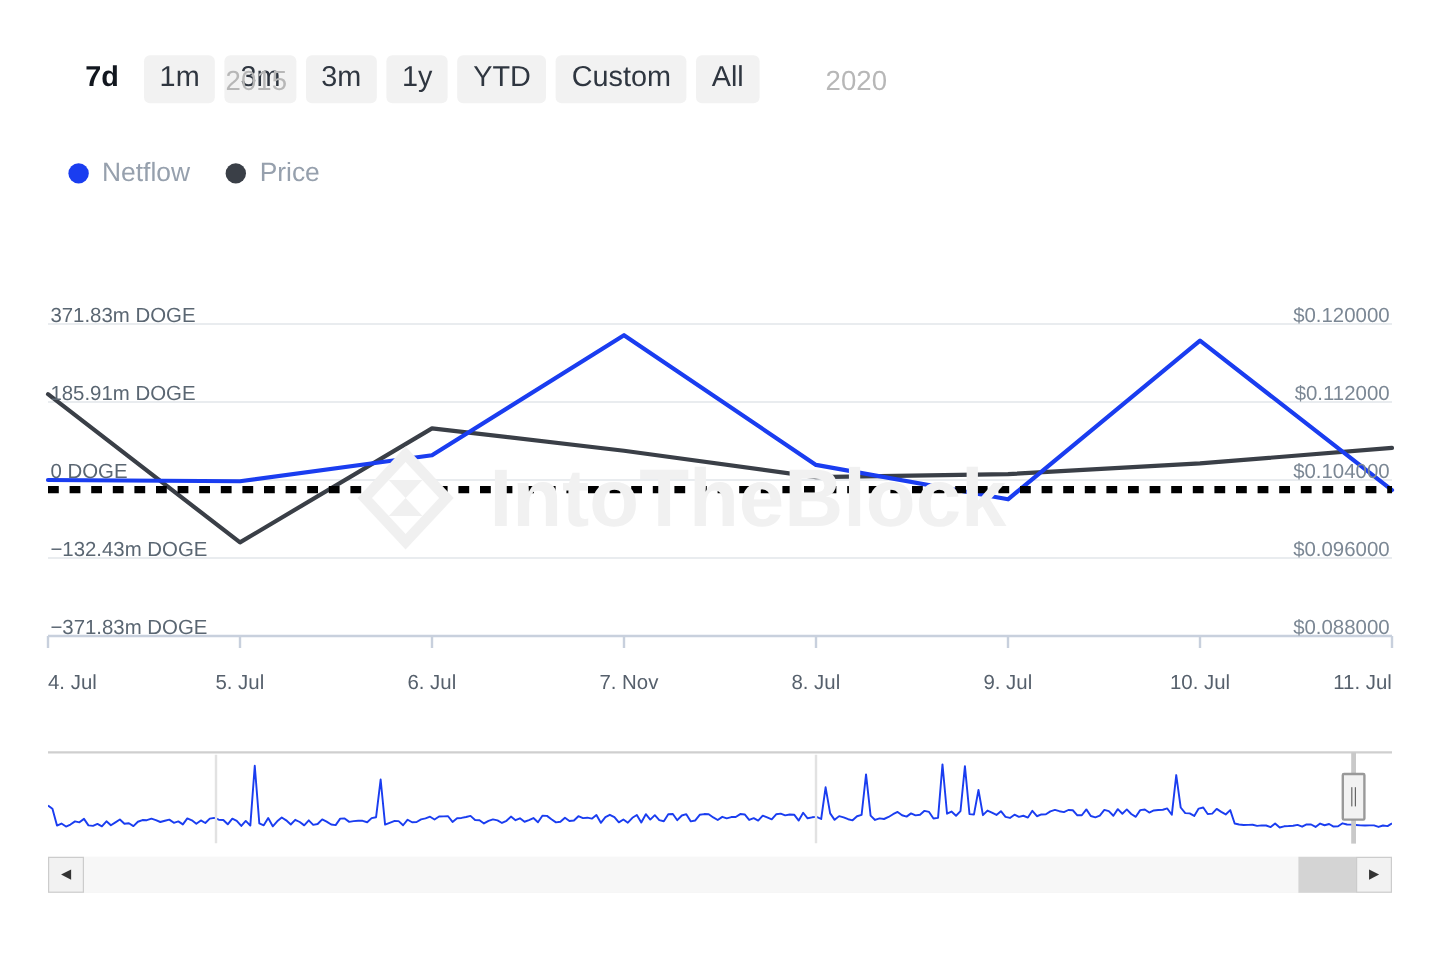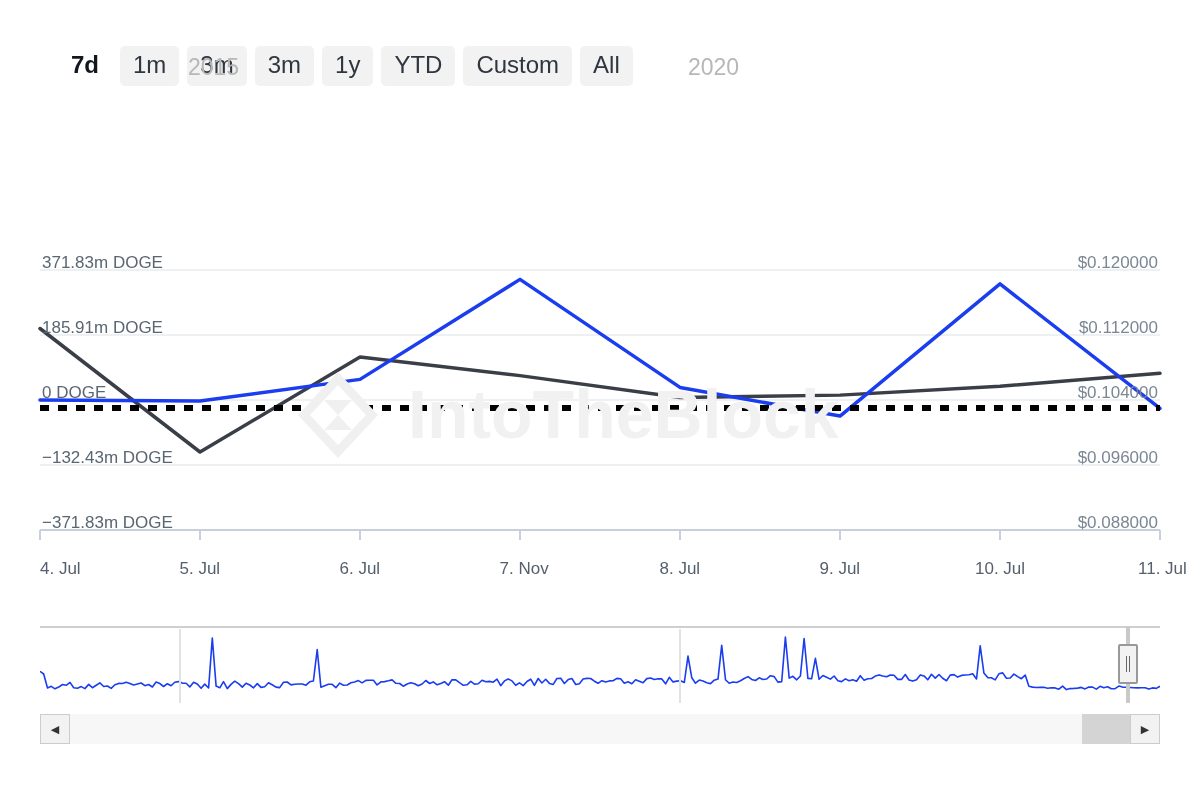--- a/index.html
+++ b/index.html
@@ -147,20 +147,30 @@
       <button class="range-btn selected">7d</button>
       <button class="range-btn">1m</button>
       <button class="range-btn">3m</button>
       <button class="range-btn">3m</button>
       <button class="range-btn">1y</button>
       <button class="range-btn">YTD</button>
       <button class="range-btn">Custom</button>
       <button class="range-btn">All</button>
     </div>
 
+  <div class="legend">
+      <div class="legend-item">
+        <span class="legend-dot" style="background: rgb(26, 61, 240);"></span>
+        <span class="legend-label">Netflow</span>
+      </div>
+      <div class="legend-item">
+        <span class="legend-dot" style="background: rgb(58, 63, 71);"></span>
+        <span class="legend-label">Price</span>
+      </div>
+    </div>
 
   <div class="plot">
     <svg id="plot-svg" width="1200" height="320">
         <line x1="40" y1="34" x2="1160" y2="34" stroke="#e9ecef" stroke-width="1.5"></line>
         <line x1="40" y1="99" x2="1160" y2="99" stroke="#e9ecef" stroke-width="1.5"></line>
         <line x1="40" y1="164" x2="1160" y2="164" stroke="#e9ecef" stroke-width="1.5"></line>
         <line x1="40" y1="229" x2="1160" y2="229" stroke="#e9ecef" stroke-width="1.5"></line>
         <line x1="40" y1="294" x2="1160" y2="294" stroke="#e9ecef" stroke-width="1.5"></line>
         <line x1="40" y1="294" x2="1160" y2="294" stroke="#c8d0dd" stroke-width="2"></line>
         <line x1="40" y1="294" x2="40" y2="304" stroke="#c8d0dd" stroke-width="2"></line>
@@ -226,16 +236,16 @@
     <div class="axis-label right" style="top: 384px;">$0.104000</div>
     <div class="axis-label right" style="top: 449px;">$0.096000</div>
     <div class="axis-label right" style="top: 514px; margin-left: 19px;">$0.088000</div>
     <div class="xtick" style="top: 560px; left: 40px;">4. Jul</div>
     <div class="xtick" style="top: 560px; left: 179.5px;">5. Jul</div>
     <div class="xtick" style="top: 560px; left: 339.5px;">6. Jul</div>
     <div class="xtick" style="top: 560px; left: 499.5px;">7. Nov</div>
     <div class="xtick" style="top: 560px; left: 659.5px;">8. Jul</div>
     <div class="xtick" style="top: 560px; left: 819.5px; text-align: right;">9. Jul</div>
     <div class="xtick" style="top: 560px; left: 975px;">10. Jul</div>
-    <div class="xtick" style="top: 560px; left: 1138px;">11. Jul</div>
+    <div class="xtick" style="top: 560px; left: 1111px;">11. Jul</div>
     <div class="nav-year" style="left: 188px;">2015</div>
     <div class="nav-year" style="left: 688px;">2020</div>
   </div>
 
 </body></html>

